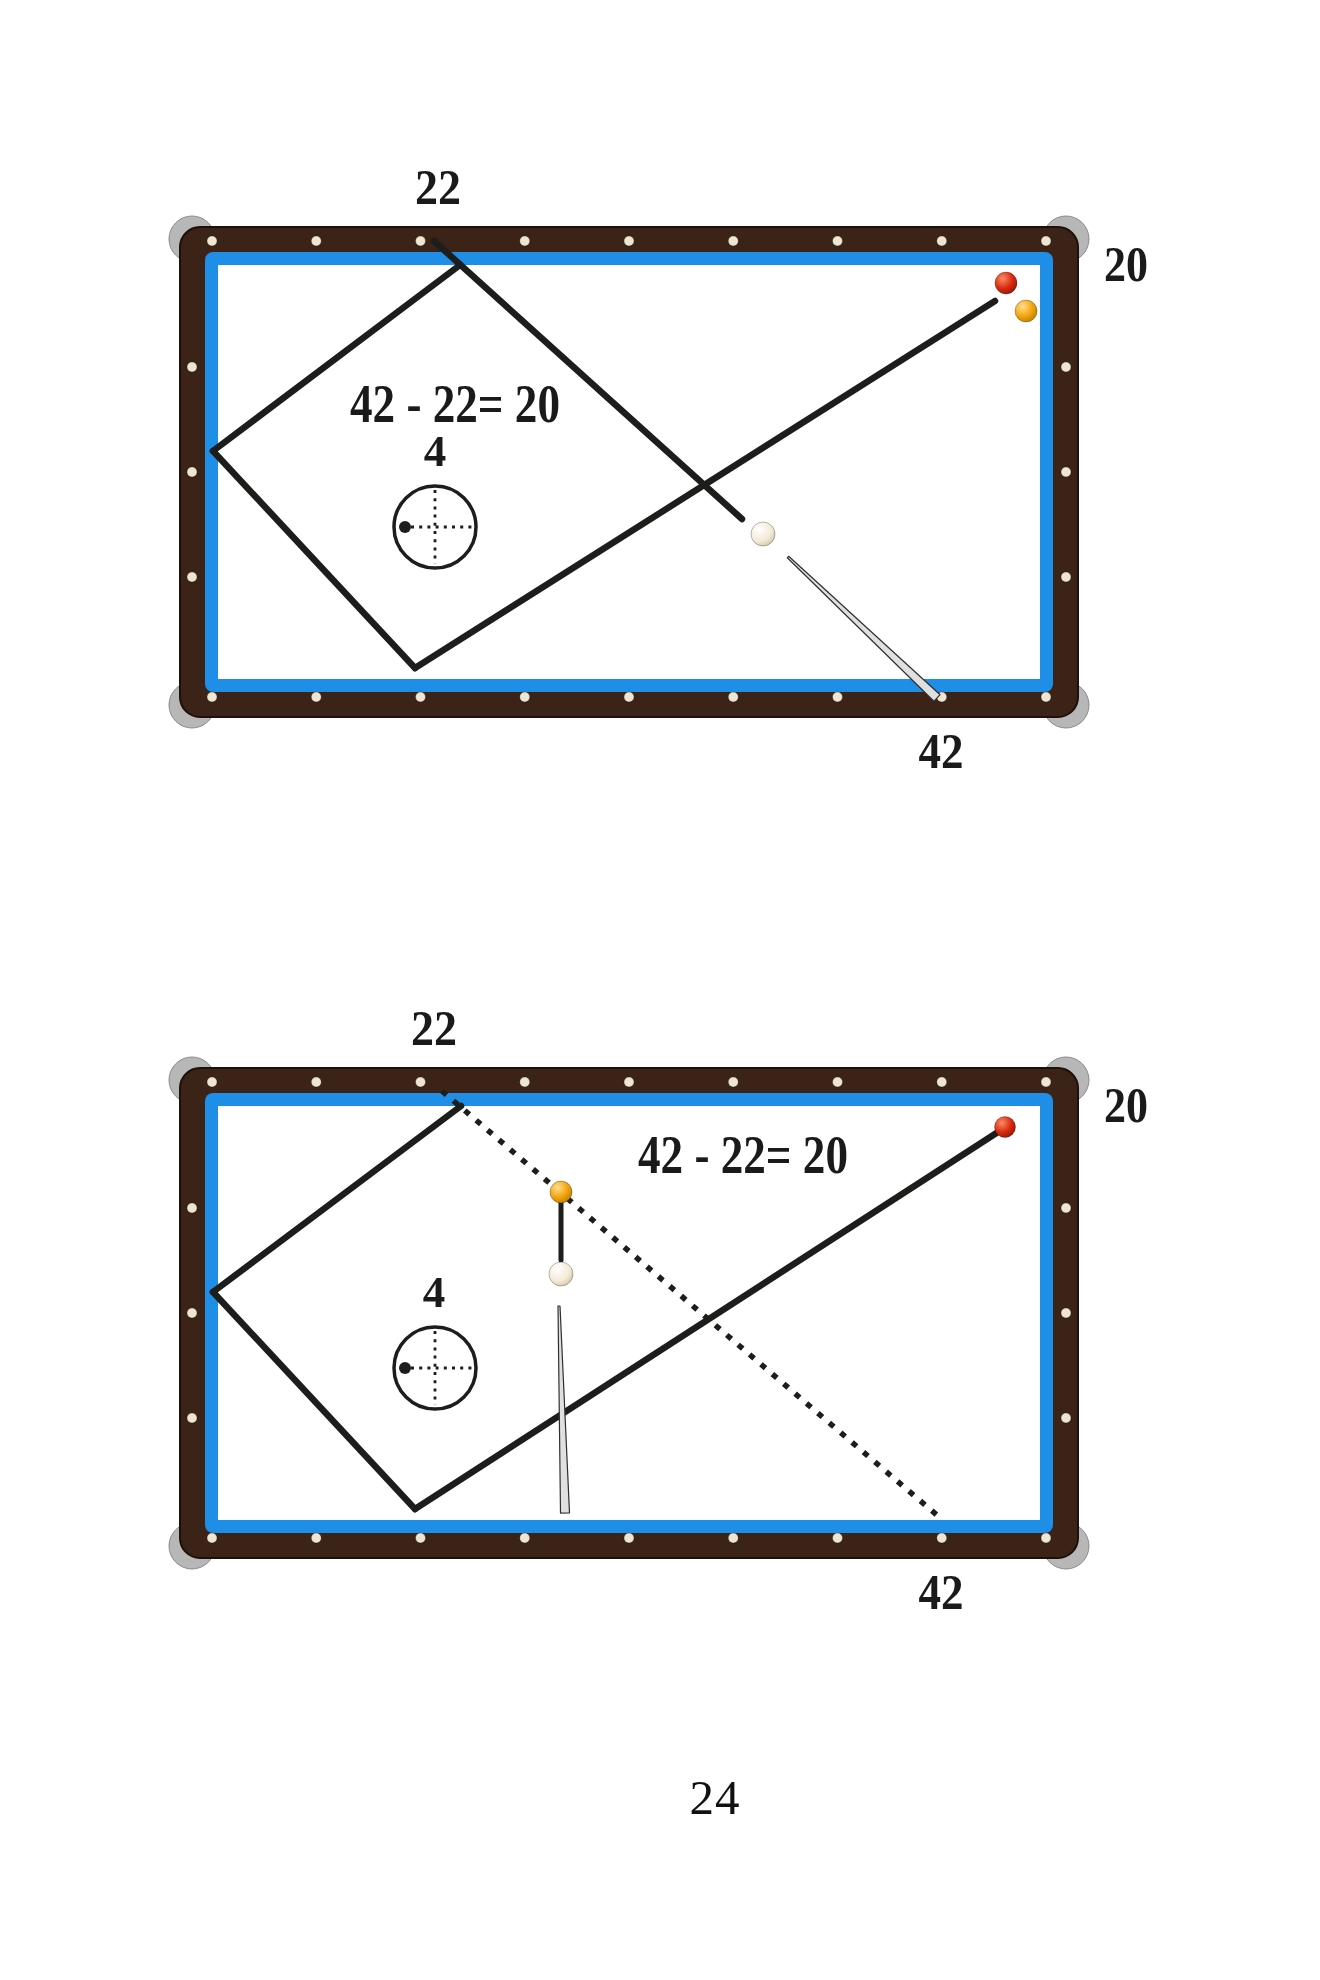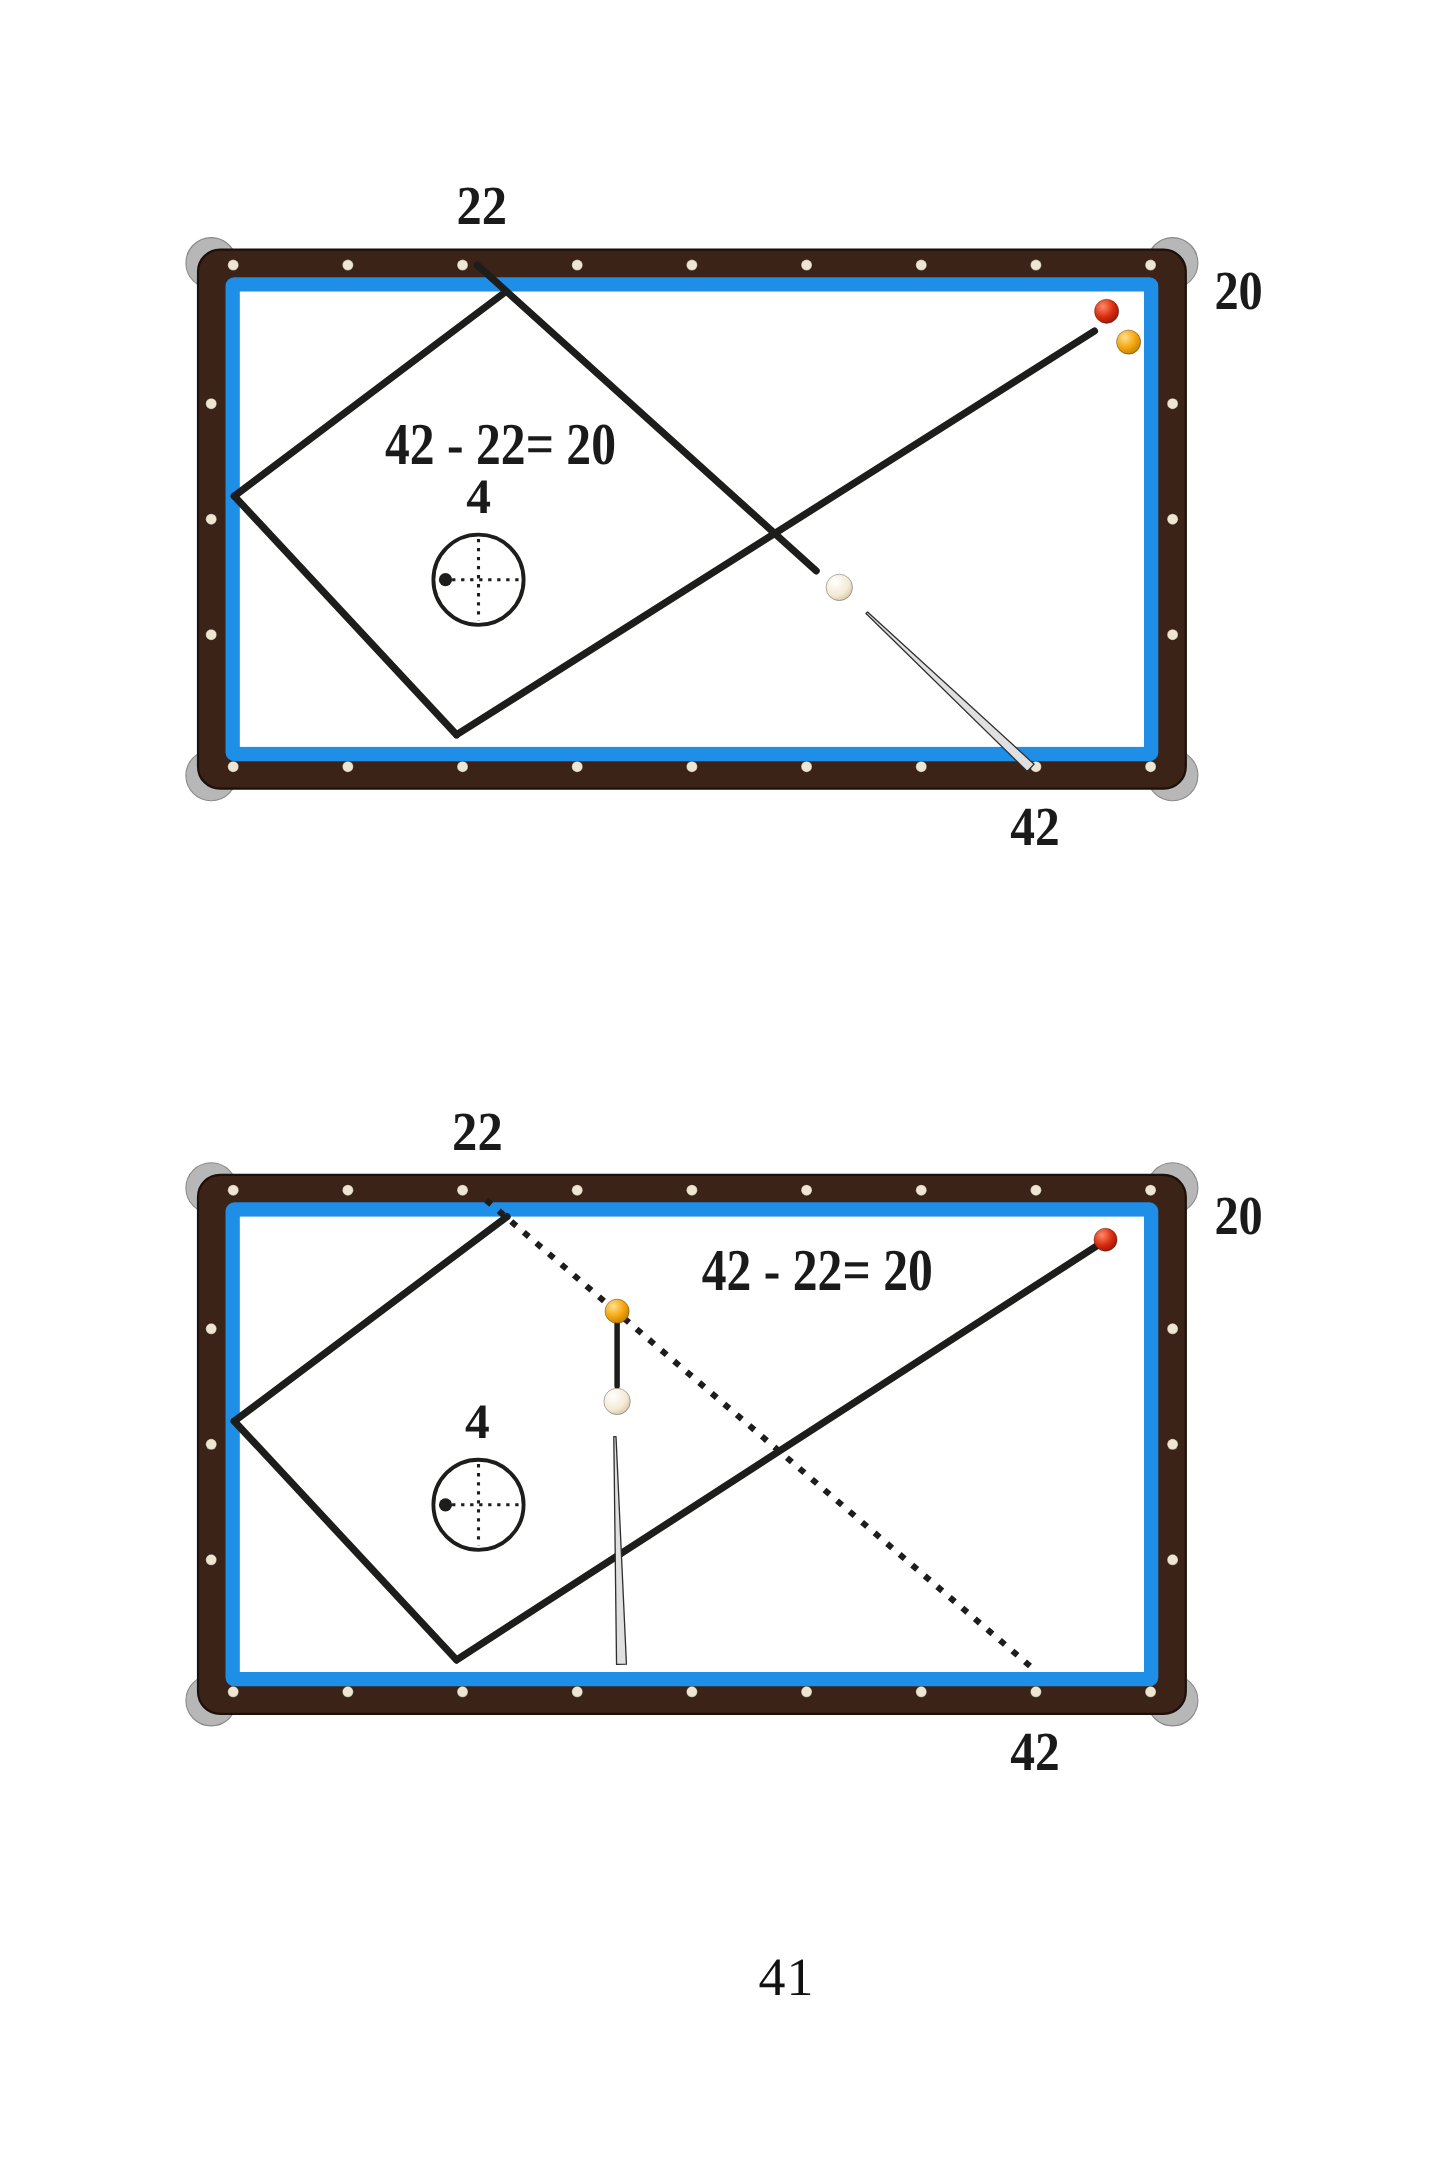--- a/index.html
+++ b/index.html
@@ -140,14 +140,14 @@
         <circle cx="1002" cy="1127" r="10.5" fill="url(#grad-red)" stroke="rgba(0,0,0,0.35)" stroke-width="0.8"></circle>
         <circle cx="558" cy="1192" r="11" fill="url(#grad-yellow)" stroke="rgba(0,0,0,0.35)" stroke-width="0.8"></circle>
         <circle cx="558" cy="1274" r="12" fill="url(#grad-white)" stroke="rgba(0,0,0,0.35)" stroke-width="0.8"></circle>
         <text x="431" y="1028" fill="#1a1a1a" text-anchor="middle" dominant-baseline="central" font-family="&quot;Liberation Serif&quot;,&quot;DejaVu Serif&quot;,serif" font-size="50" font-weight="bold" textLength="46" lengthAdjust="spacingAndGlyphs">22</text>
         <text x="1123" y="1105" fill="#1a1a1a" text-anchor="middle" dominant-baseline="central" font-family="&quot;Liberation Serif&quot;,&quot;DejaVu Serif&quot;,serif" font-size="50" font-weight="bold" textLength="44" lengthAdjust="spacingAndGlyphs">20</text>
         <text x="938" y="1592" fill="#1a1a1a" text-anchor="middle" dominant-baseline="central" font-family="&quot;Liberation Serif&quot;,&quot;DejaVu Serif&quot;,serif" font-size="50" font-weight="bold" textLength="45" lengthAdjust="spacingAndGlyphs">42</text>
         <text x="740" y="1155" fill="#1a1a1a" text-anchor="middle" dominant-baseline="central" font-family="&quot;Liberation Serif&quot;,&quot;DejaVu Serif&quot;,serif" font-size="54" font-weight="bold" textLength="210" lengthAdjust="spacingAndGlyphs">42 - 22= 20</text>
         <text x="431" y="1292" fill="#1a1a1a" text-anchor="middle" dominant-baseline="central" font-family="&quot;Liberation Serif&quot;,&quot;DejaVu Serif&quot;,serif" font-size="45" font-weight="bold">4</text>
       </g>
     </svg>
-  <div class="page-number">41</div>
+  <div class="page-number">24</div>
 </div>
 
 </body></html>

